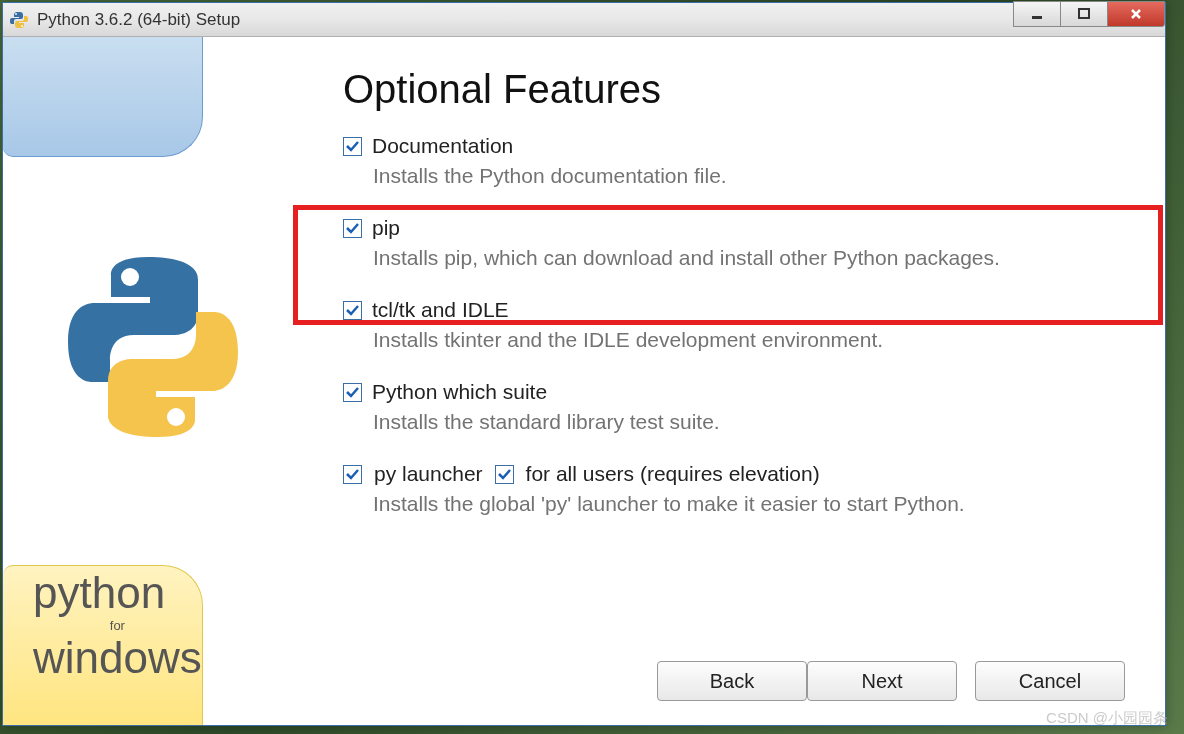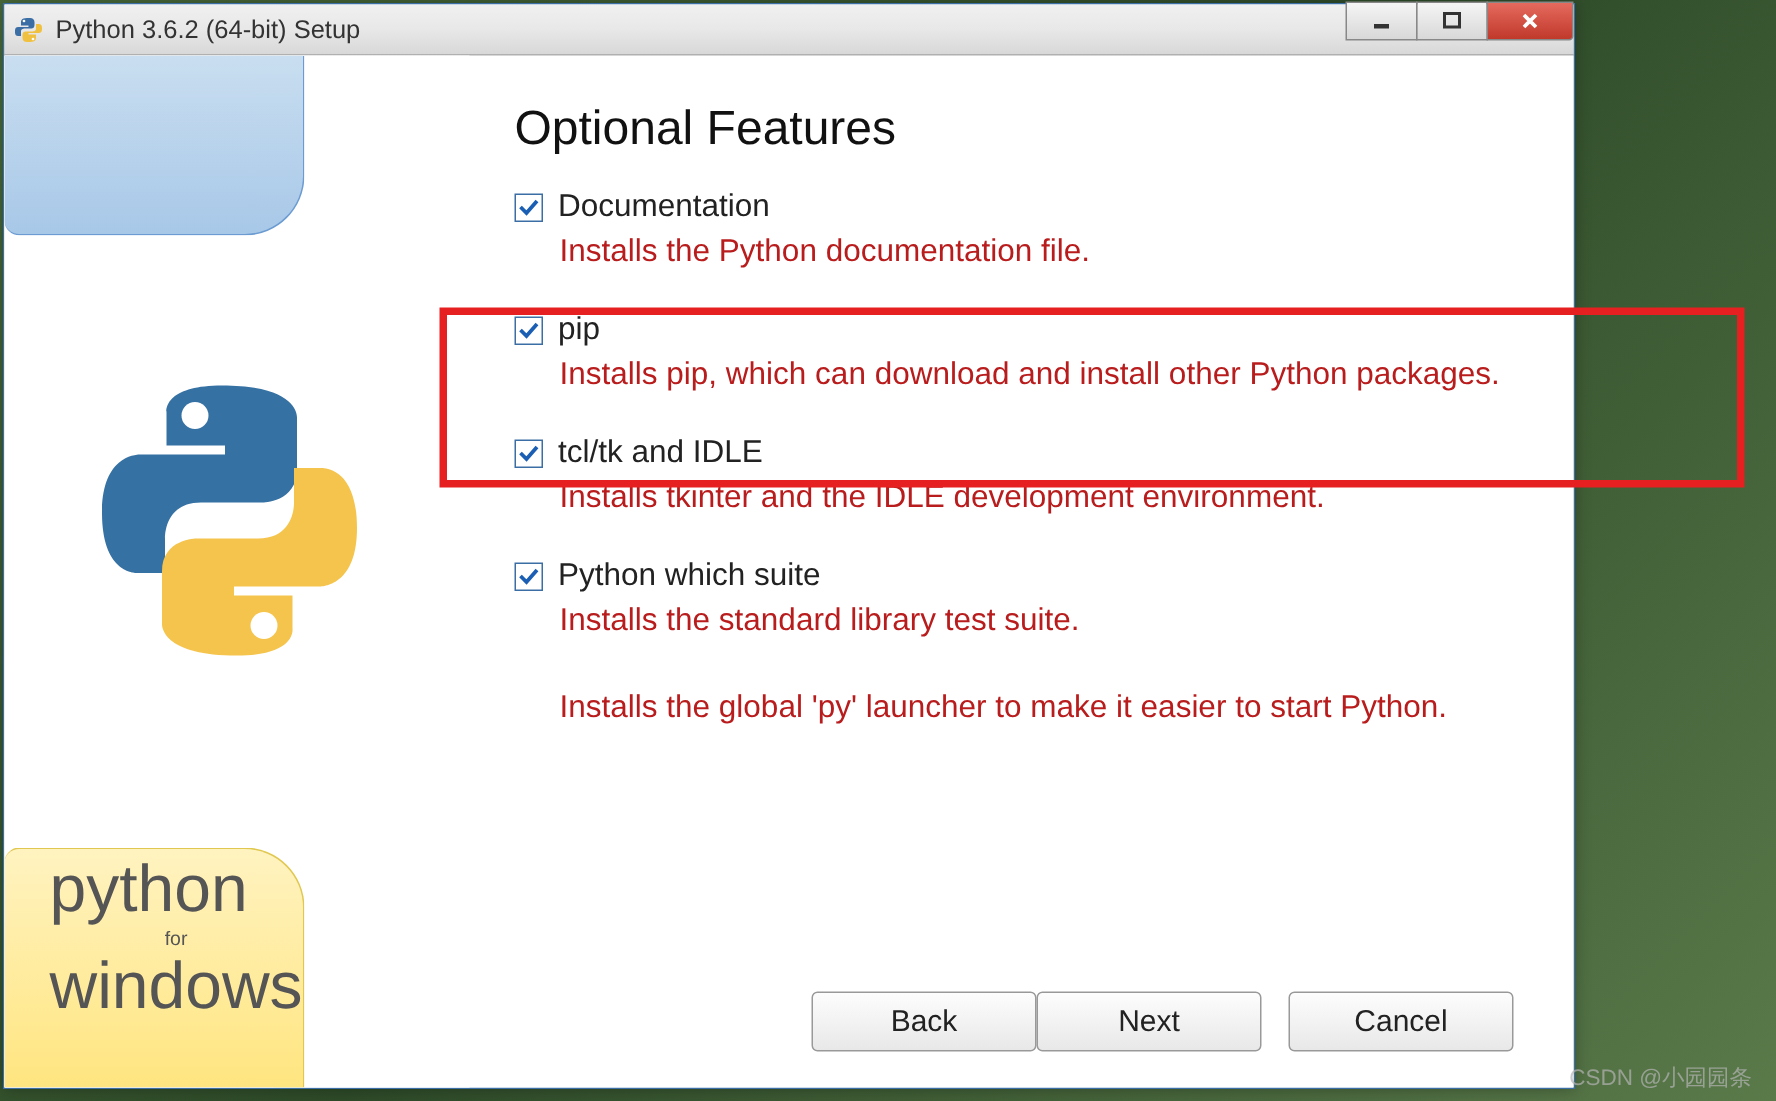--- a/index.html
+++ b/index.html
@@ -8,21 +8,21 @@
       background: linear-gradient(135deg, #4a6b3a 0%, #2d4a28 50%, #5a7a4a 100%);
       width: 1184px;
       height: 734px;
       overflow: hidden;
       position: relative;
     }
     .window {
       position: absolute;
       top: 2px;
       left: 2px;
-      width: 1048px;
+      width: 1164px;
       height: 724px;
       background: #fff;
       border: 1px solid #3a6ea5;
       box-shadow: 0 0 10px rgba(0,0,0,0.3);
     }
     .titlebar {
       height: 34px;
       background: linear-gradient(to bottom, #f0f0f0 0%, #e8e8e8 50%, #d8d8d8 100%);
       border-bottom: 1px solid #b0b0b0;
       display: flex;
@@ -114,39 +114,39 @@
     }
     .sidebar-text .py { font-size: 44px; }
     .sidebar-text .for { font-size: 13px; text-align: center; }
     .sidebar-text .win { font-size: 44px; }
     .main {
       flex: 1;
       padding: 30px 40px 20px 30px;
       position: relative;
     }
     .heading {
-      font-size: 32px;
+      font-size: 40px;
       font-weight: 400;
       color: #111;
       margin-bottom: 18px;
     }
     .option-group {
       margin-bottom: 20px;
       padding: 4px 0;
     }
     .option-row {
       display: flex;
       align-items: center;
       gap: 10px;
       font-size: 21px;
       color: #222;
     }
     .option-desc {
       font-size: 21px;
-      color: #b91c1c;
+      color: #737373;
       margin-top: 6px;
       margin-left: 30px;
     }
     .checkbox {
       width: 19px;
       height: 19px;
       border: 1px solid #3a6ea5;
       background: #fff;
       display: inline-flex;
       align-items: center;
@@ -291,20 +291,34 @@
             <svg width="15" height="15">
                 <path d="M2 7 L6 11 L13 3" stroke="#1a5fb4" stroke-width="2.5" fill="none"></path>
               </svg>
           </span>
           <span>Python which suite</span>
         </div>
         <div class="option-desc">Installs the standard library test suite.</div>
       </div>
 
       <div class="option-group">
+        <div class="option-row inline-checks">
+          <span class="checkbox">
+            <svg width="15" height="15">
+                <path d="M2 7 L6 11 L13 3" stroke="#1a5fb4" stroke-width="2.5" fill="none"></path>
+              </svg>
+          </span>
+          <span>py launcher</span>
+          <span class="checkbox">
+            <svg width="15" height="15">
+                <path d="M2 7 L6 11 L13 3" stroke="#1a5fb4" stroke-width="2.5" fill="none"></path>
+              </svg>
+          </span>
+          <span>for all users (requires elevation)</span>
+        </div>
         <div class="option-desc">Installs the global 'py' launcher to make it easier to start Python.</div>
       </div>
     </div>
   </div>
 
   <div class="highlight-box"></div>
 
   <div class="buttons">
     <div class="button">Back</div>
     <div class="btn-group-right">

